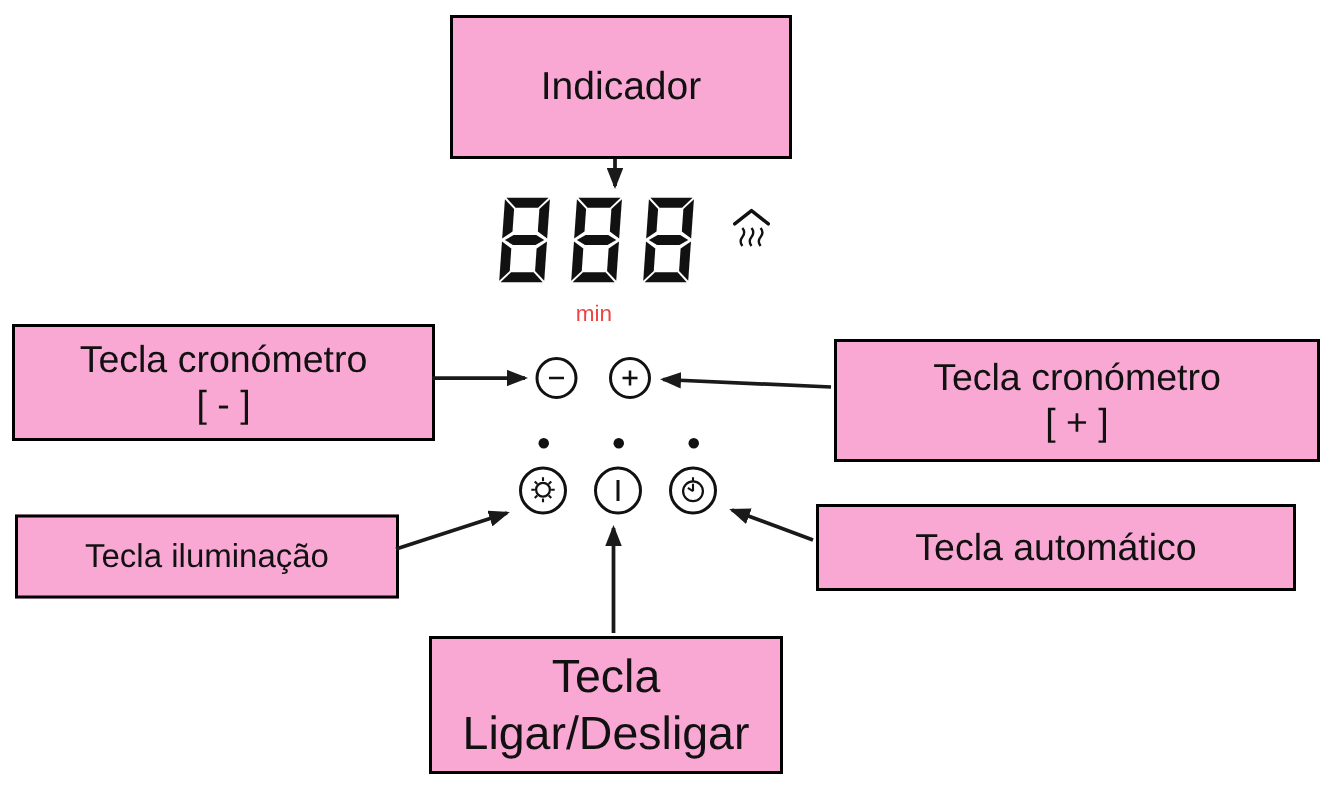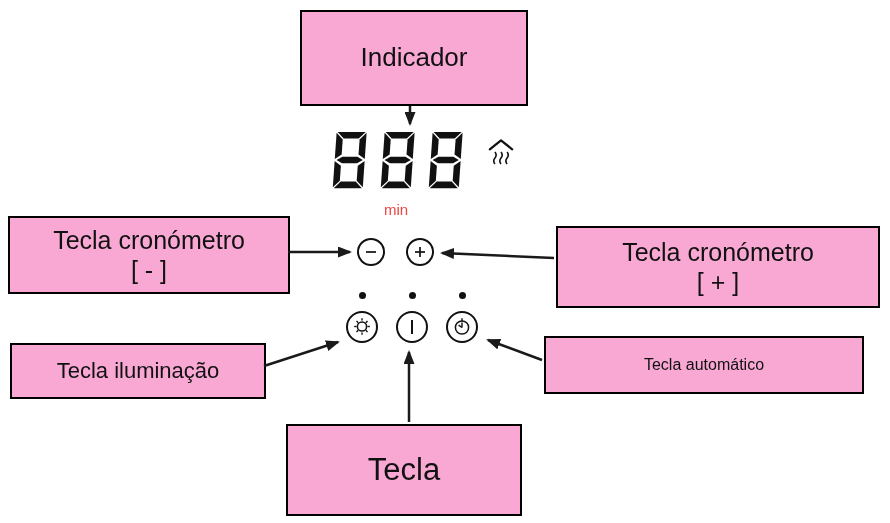--- a/index.html
+++ b/index.html
@@ -10,21 +10,21 @@
   .box{
     position:absolute;border:2px solid #000;background:#f9a8d4;
     display:flex;flex-direction:column;align-items:center;justify-content:center;
     text-align:center;line-height:1.22;
   }
   .box span{display:block;}
   #box-power {left:300px;top:10px;width:224px;height:92px;font-size:26px;}
   #box-tminus{left:8px;top:216px;width:278px;height:74px;font-size:25px;}
   #box-tplus {left:556px;top:226px;width:320px;height:78px;font-size:25px;}
   #box-light {left:10px;top:343px;width:252px;height:52px;font-size:22px;}
-  #box-auto  {left:544px;top:336px;width:316px;height:54px;font-size:16px;justify-content:center;}
+  #box-auto  {left:544px;top:336px;width:316px;height:54px;font-size:25px;justify-content:center;}
   #box-onoff {left:286px;top:424px;width:232px;height:88px;font-size:31px;}
 
   .digits{position:absolute;left:328px;top:130px;display:flex;gap:6px;}
   .seg-digit{width:42px;height:60px;fill:#111;overflow:visible;}
   .hood{position:absolute;left:487px;top:138px;width:28px;height:30px;}
   .unit{position:absolute;left:368px;top:201px;width:56px;text-align:center;font-size:15px;color:#ef4444;}
 
   .key{
     position:absolute;width:28px;height:28px;border:2px solid #111;border-radius:50%;
     background:#fff;display:flex;align-items:center;justify-content:center;box-sizing:border-box;
@@ -67,20 +67,21 @@
   <div class="box" id="box-light">
     <span>Tecla iluminação</span>
   </div>
 
   <div class="box" id="box-auto">
     <span>Tecla automático</span>
   </div>
 
   <div class="box" id="box-onoff">
     <span>Tecla</span>
+    <span>Ligar/Desligar</span>
   </div>
 
   <div class="digits">
       <svg viewBox="0 0 40 64" class="seg-digit">
         <g transform="translate(3,0) skewX(-4)">
           <polygon points="5,2 35,2 28,9 12,9"></polygon>
           <polygon points="36,3 36,31 29,26 29,10"></polygon>
           <polygon points="36,33 36,61 29,54 29,38"></polygon>
           <polygon points="5,62 12,55 28,55 35,62"></polygon>
           <polygon points="4,33 11,38 11,54 4,61"></polygon>

